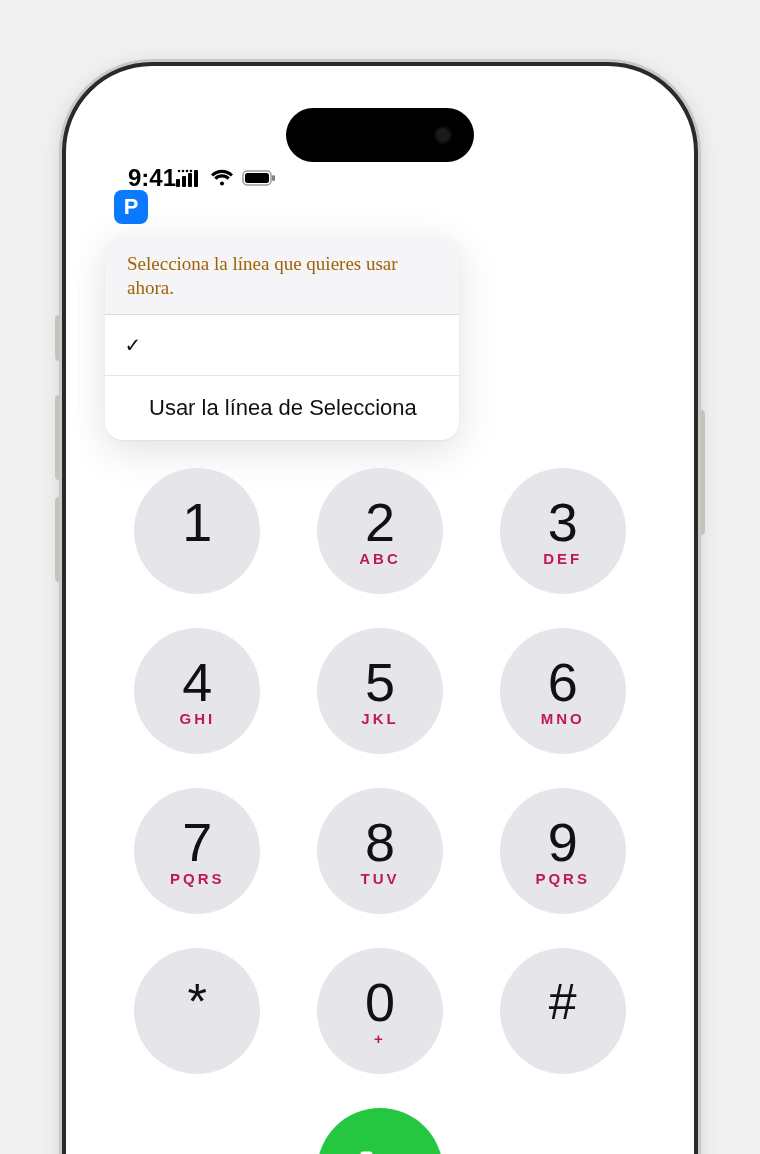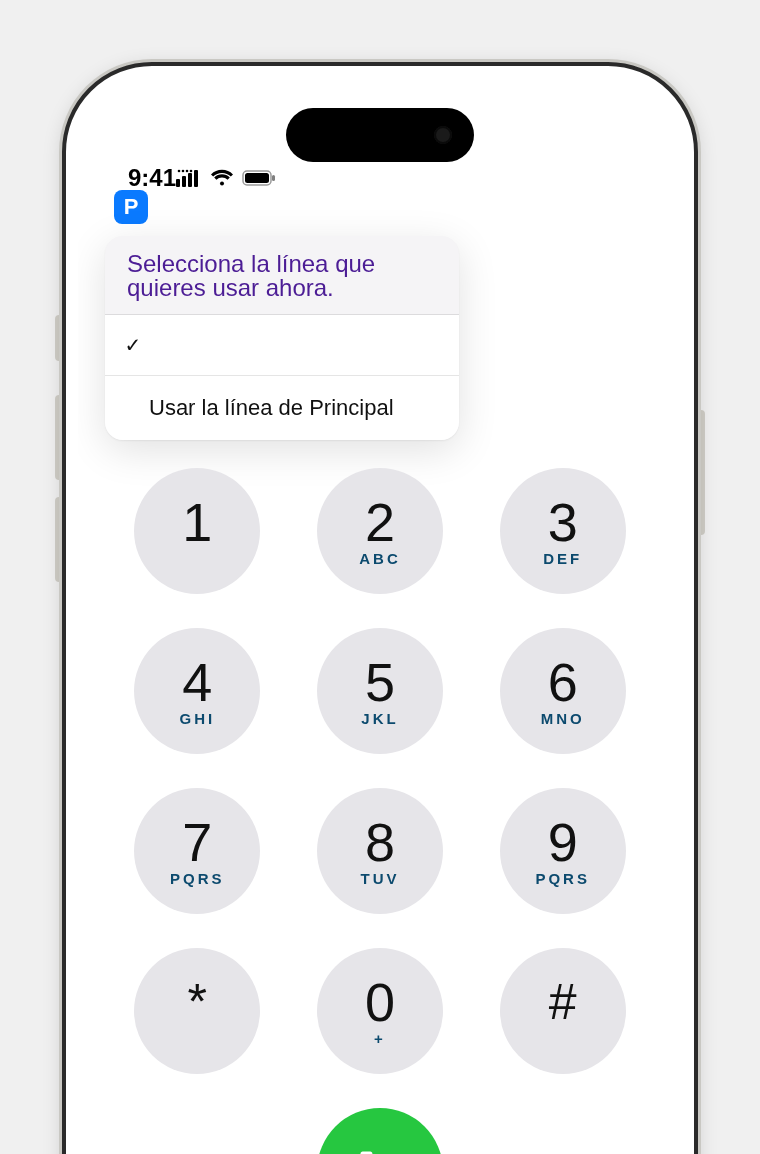--- a/index.html
+++ b/index.html
@@ -66,24 +66,25 @@
   .popover {
     position: absolute; top: 158px; left: 27px;
     width: 354px;
     background: #f5f4f6;
     border-radius: 18px;
     box-shadow: 0 10px 40px rgba(0,0,0,0.12), 0 1px 2px rgba(0,0,0,0.06);
     overflow: hidden;
   }
   .popover-header {
     padding: 16px 22px 14px 22px;
-    color: #4c1d95;
-    font-size: 24px;
+    color: #a16207;
+    font-size: 19px;
     line-height: 24px;
     border-bottom: 1px solid rgba(0,0,0,0.10);
+    font-family: Liberation Serif, serif;
   }
   .popover-item {
     display: flex; align-items: center;
     padding: 18px 22px 18px 16px;
     font-size: 22px;
     color: #111;
     border-bottom: 1px solid rgba(0,0,0,0.10);
     background: #fff;
   }
   .popover-item:last-child { border-bottom: none; }
@@ -99,21 +100,21 @@
     justify-items: center;
   }
   .key {
     width: 126px; height: 126px; border-radius: 50%;
     background: #e6e5e9;
     display: flex; flex-direction: column; align-items: center; justify-content: center;
     line-height: 1;
     cursor: pointer;
   }
   .key .digit { font-size: 54px; font-weight: 400; color:#111; }
-  .key .letters { font-size: 15px; letter-spacing: 3px; margin-top: 2px; color:#0c4a6e; font-weight:600; height:16px; }
+  .key .letters { font-size: 15px; letter-spacing: 3px; margin-top: 2px; color:#be185d; font-weight:600; height:16px; }
   .key.sym .digit { font-size: 50px; }
   .call-btn {
     grid-column: 2;
     width: 126px; height: 126px; border-radius: 50%;
     background: #26c740;
     display:flex; align-items:center; justify-content:center;
     cursor:pointer;
   }
 </style>
 </head>
@@ -159,21 +160,21 @@
       <span>P</span>
     </div>
 
     <div class="popover">
       <div class="popover-header">Selecciona la línea que quieres usar ahora.</div>
       <div class="popover-item">
         <span class="popover-check">✓</span>
       </div>
       <div class="popover-item">
         <span class="popover-check" style="visibility:hidden">✓</span>
-        <span class="item-label">Usar la línea de Principal</span>
+        <span class="item-label">Usar la línea de Selecciona</span>
       </div>
     </div>
 
     <div class="keypad">
       <div class="key">
         <span class="digit">1</span>
         <span class="letters"></span>
       </div>
       <div class="key">
         <span class="digit">2</span>

